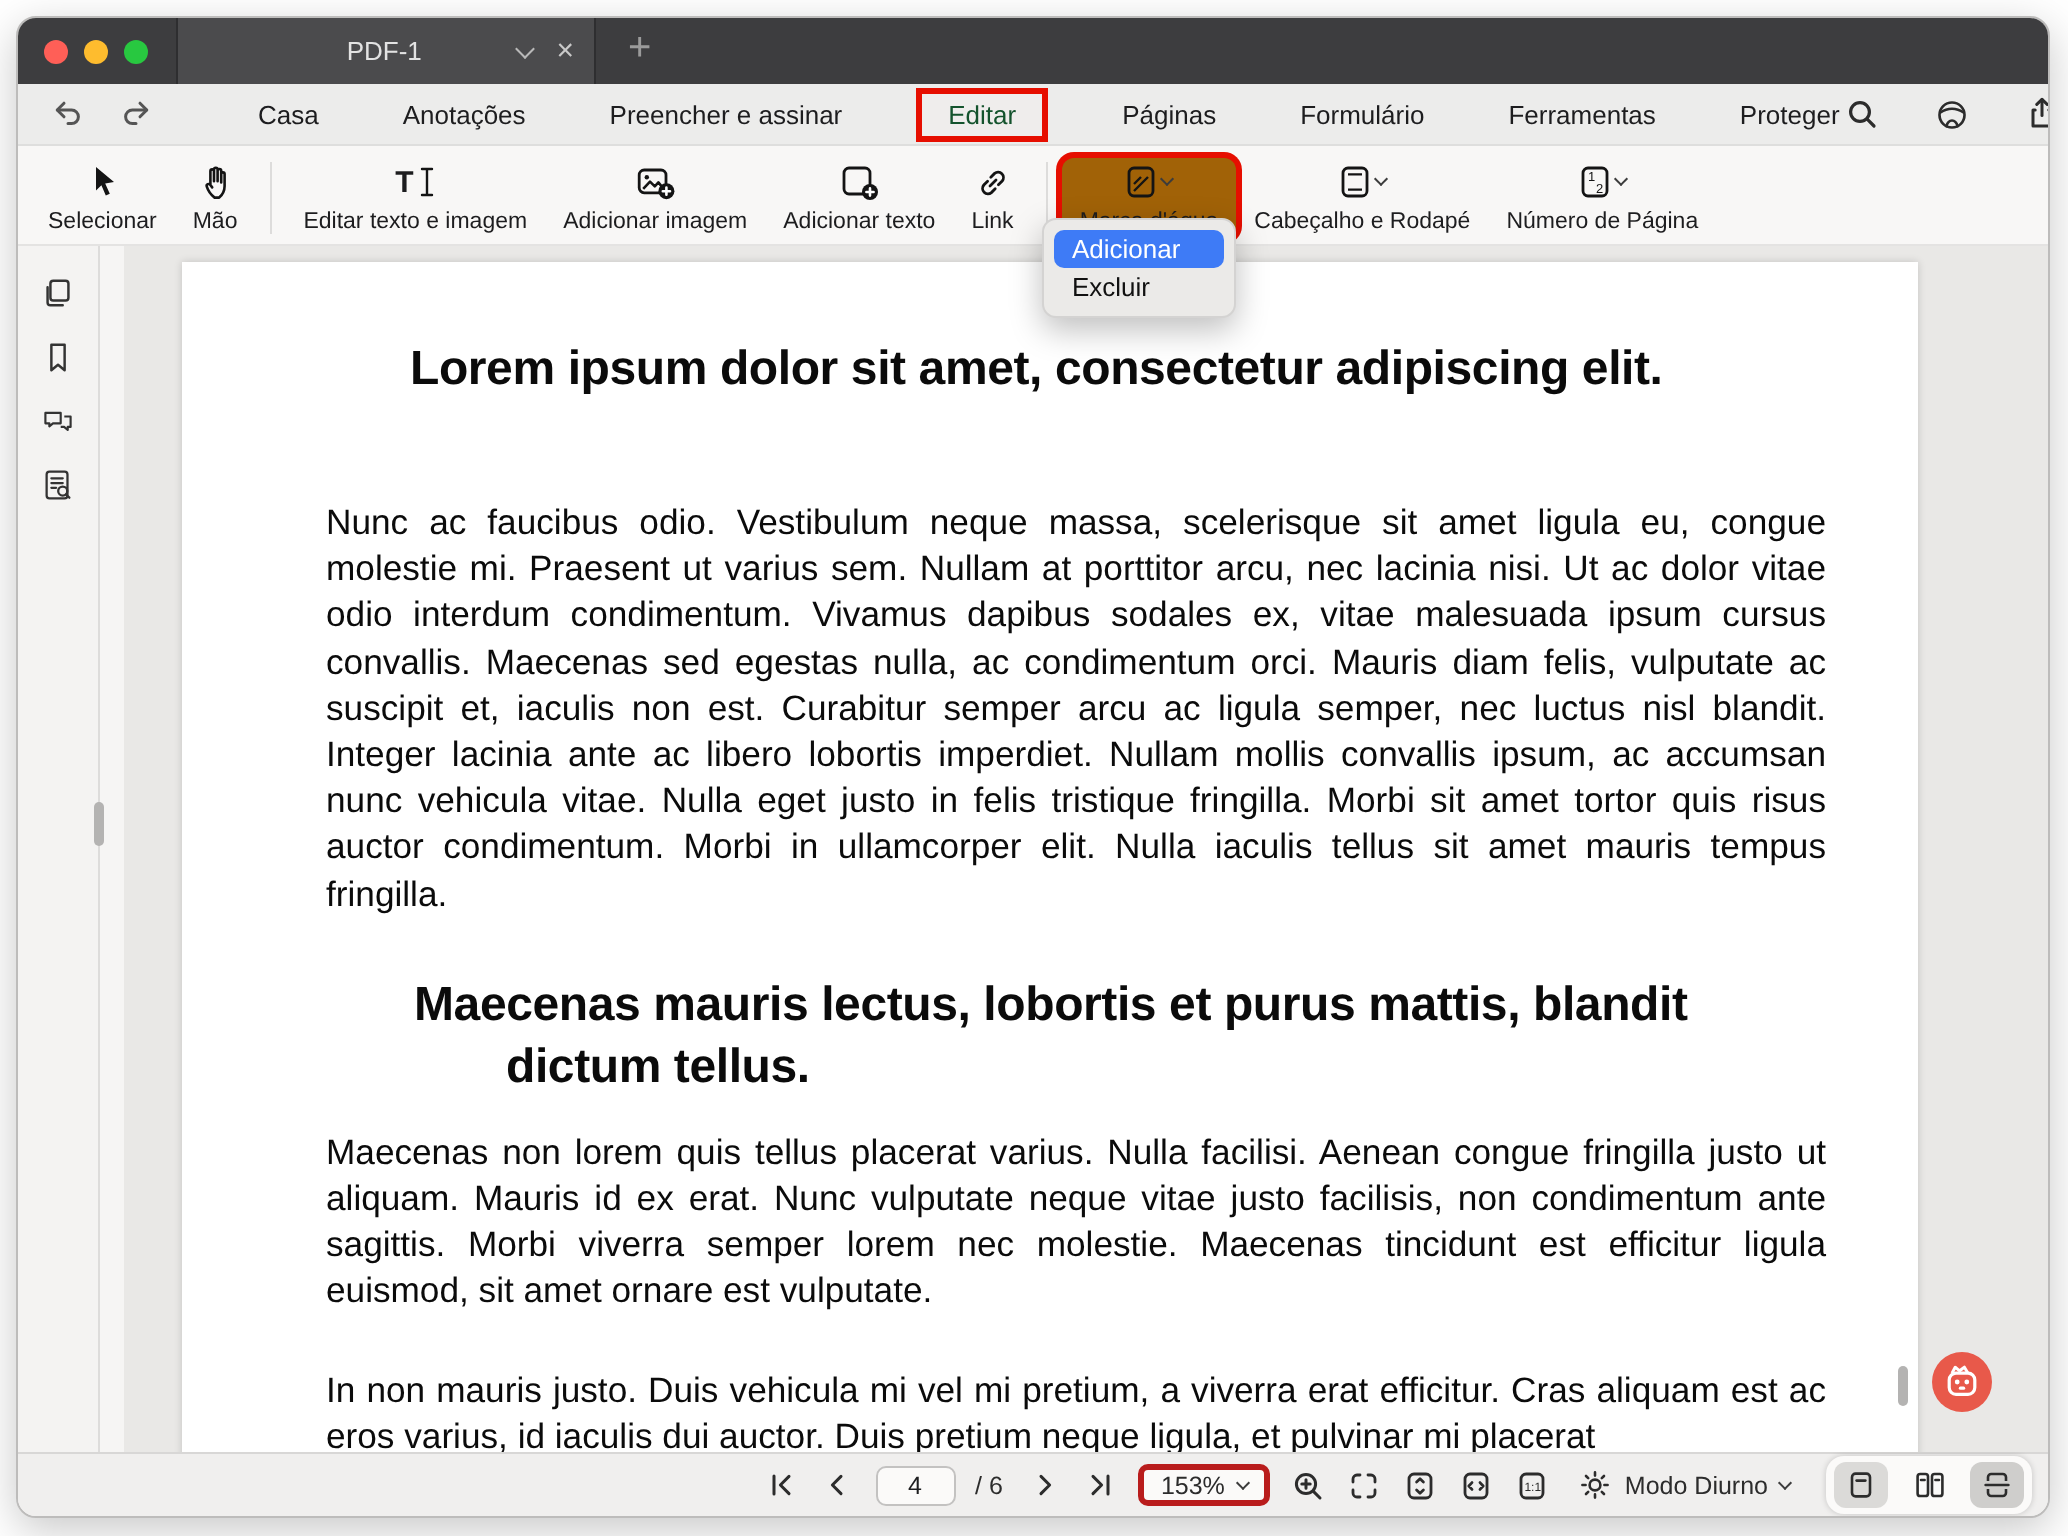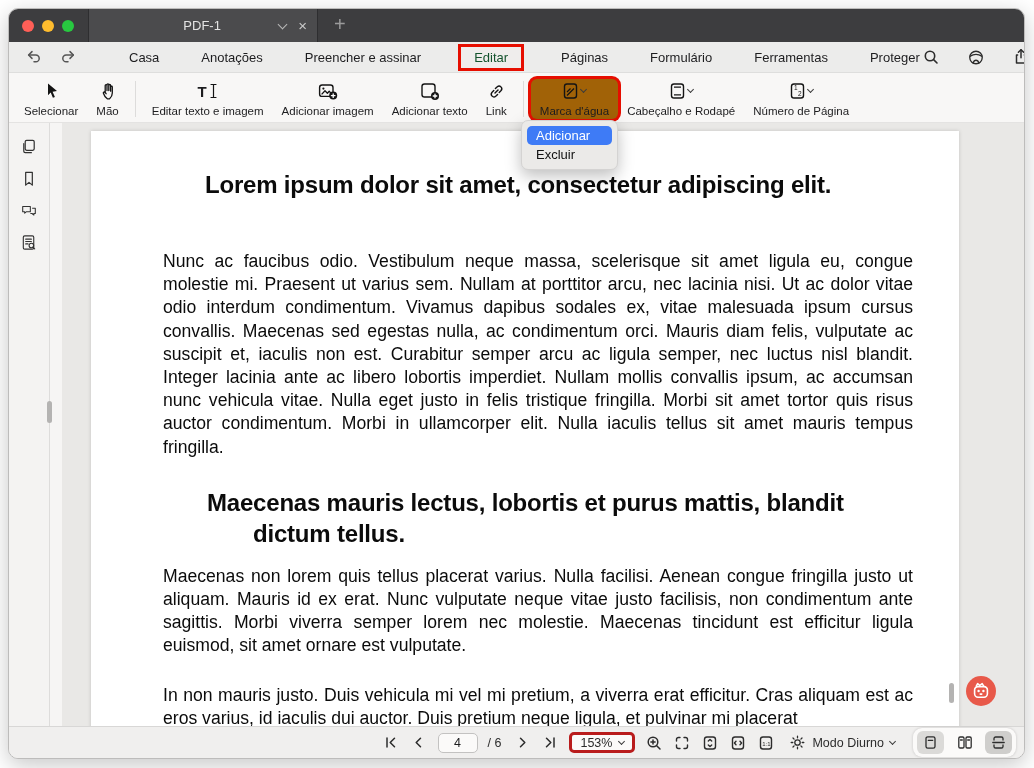--- a/index.html
+++ b/index.html
@@ -7,21 +7,21 @@
   *{box-sizing:border-box;}
   svg{display:block;}
   .window{position:absolute;left:8px;top:8px;width:1017px;height:751px;background:#f6f5f4;
     border:1px solid #bdbcbb;border-radius:10px;overflow:hidden;display:flex;flex-direction:column;
     box-shadow:0 6px 22px rgba(0,0,0,.22);}
   
   .titlebar{flex:0 0 33px;background:#3d3d3f;display:flex;align-items:stretch;}
   .lights{display:flex;align-items:center;gap:8px;padding:0 14px 0 13px;}
   .light{width:12px;height:12px;border-radius:50%;}
   .light.red{background:#ff5f57;}.light.yellow{background:#febc2e;}.light.green{background:#28c840;}
-  .tab{width:230px;background:#4b4b4d;border-left:1px solid #2e2e30;border-right:1px solid #2e2e30;
+  .tab{width:210px;background:#4b4b4d;border-left:1px solid #2e2e30;border-right:1px solid #2e2e30;
     display:flex;align-items:center;color:#e3e3e3;font-size:13px;padding:0 10px;}
   .tab .title{flex:1;text-align:center;margin-left:26px;}
   .tab .chev-dark{width:7px;height:7px;border-right:1.7px solid #b9b9b9;border-bottom:1.7px solid #b9b9b9;
     transform:rotate(45deg);margin:-3px 12px 0 0;}
   .tab .close{color:#c9c9c9;font-size:15px;line-height:1;}
   .plusbtn{color:#9b9b9b;font-size:20px;display:flex;align-items:center;padding:0 0 2px 16px;}
   
   .menurow{flex:0 0 31px;background:#ececeb;display:flex;align-items:center;font-size:13px;color:#1d1d1f;
     border-bottom:1px solid #dededd;}
   .undoredo{display:flex;gap:16px;padding:0 10px 0 16px;}
@@ -35,21 +35,21 @@
   
   .toolrow{flex:0 0 50px;background:#f8f7f6;display:flex;align-items:flex-start;padding:6px 0 0 6px;
     position:relative;border-bottom:1px solid #e4e3e2;}
   .tool{display:flex;flex-direction:column;align-items:center;gap:4px;font-size:11.5px;color:#1d1d1f;
     padding:2px 9px;border-radius:6px;white-space:nowrap;}
   .tool .ic{height:20px;display:flex;align-items:center;gap:2px;}
   .tool.pressed{background:#a16207;box-shadow:0 0 0 3px #e60e00;}
   .tdiv{width:1px;height:36px;background:#dddcdb;margin:2px 7px 0 7px;flex:0 0 1px;}
   .tglyph{font-size:15px;font-weight:bold;color:#1d1d1f;line-height:1;}
   
-  .dropdown{position:absolute;left:512px;top:47px;width:97px;background:#ebeae8;border:1px solid #d4d3d2;
+  .dropdown{position:absolute;left:512px;top:36px;width:97px;background:#ebeae8;border:1px solid #d4d3d2;
     border-radius:7px;box-shadow:0 6px 16px rgba(0,0,0,.25);padding:5px;z-index:60;font-size:13px;}
   .dropitem{padding:2px 9px;border-radius:5px;color:#111;}
   .dropitem.sel{background:#3e7bf6;color:#fff;}
   
   .main{flex:1;display:flex;min-height:0;position:relative;gap:12px;}
   .lsidebar{flex:0 0 41px;background:#f4f3f2;border-right:1px solid #dddcdb;display:flex;
     flex-direction:column;align-items:center;gap:14px;padding-top:14px;position:relative;}
   .canvas{flex:1;background:#e9e8e6;position:relative;overflow:hidden;}
   .page{position:absolute;left:29px;top:8px;width:868px;height:640px;background:#fff;
     box-shadow:0 0 4px rgba(0,0,0,.16);padding:0 46px 0 72px;}

